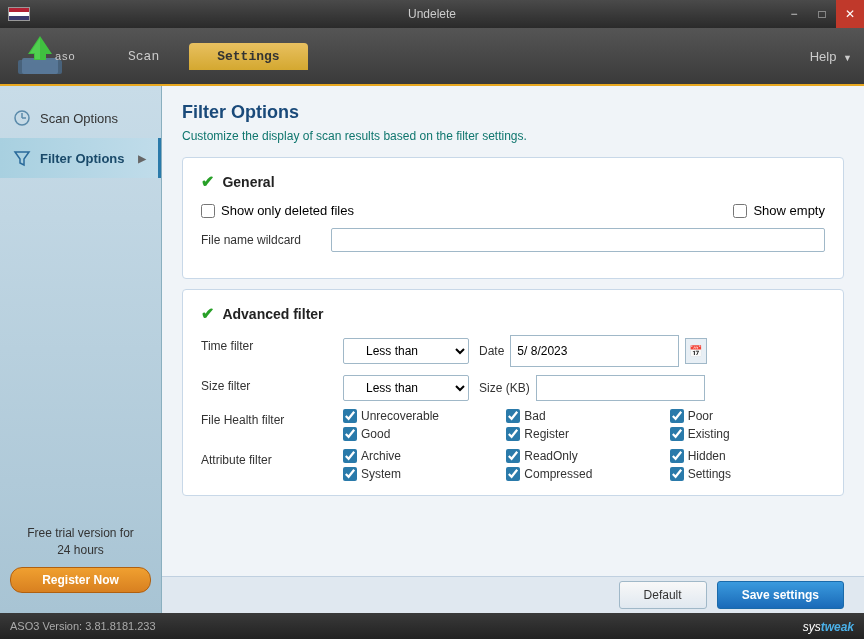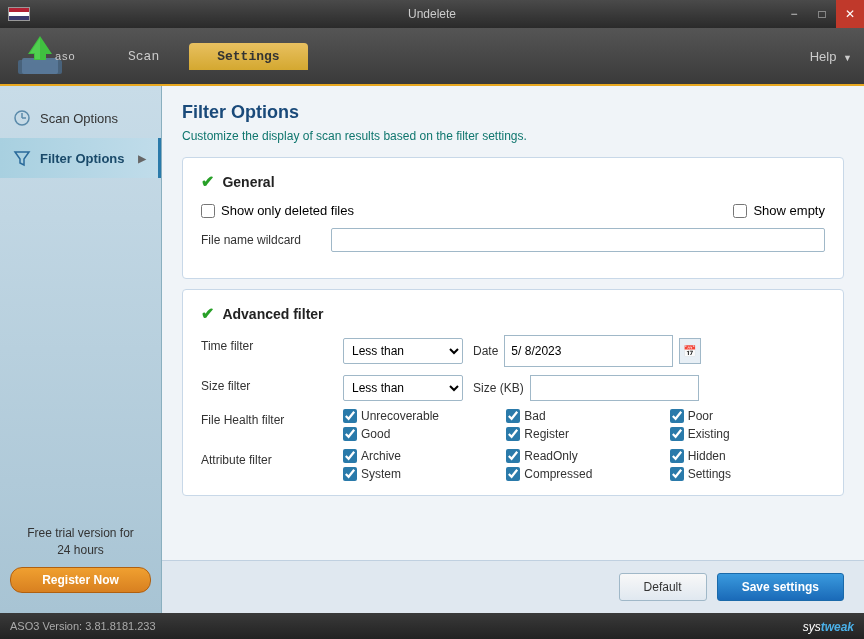--- a/index.html
+++ b/index.html
@@ -276,21 +276,21 @@
     .filter-controls {
       display: flex;
       align-items: center;
       gap: 10px;
       flex-wrap: wrap;
     }
     select.filter-select {
       height: 26px;
       border: 1px solid #a0b8c8;
       border-radius: 2px;
-      padding: 2px 4px;
+      padding: 2px 18px;
       font-size: 12px;
       background: white;
       cursor: pointer;
       min-width: 120px;
     }
     .date-group {
       display: flex;
       align-items: center;
       gap: 6px;
       font-size: 12px;
@@ -353,21 +353,21 @@
       color: white;
       font-size: 12px;
       font-style: italic;
     }
     .brand-blue { color: #4ab0e8; font-weight: bold; }
 
     
     .action-bar {
       background: #e0e8f0;
       border-top: 1px solid #c0d0e0;
-      padding: 12px 20px;
+      padding: 4px 20px;
       display: flex;
       justify-content: flex-end;
       gap: 10px;
     }
     .btn-default {
       padding: 6px 24px;
       border: 1px solid #a0b8c8;
       background: linear-gradient(to bottom, #f8f8f8, #e0e8f0);
       border-radius: 3px;
       font-size: 12px;

